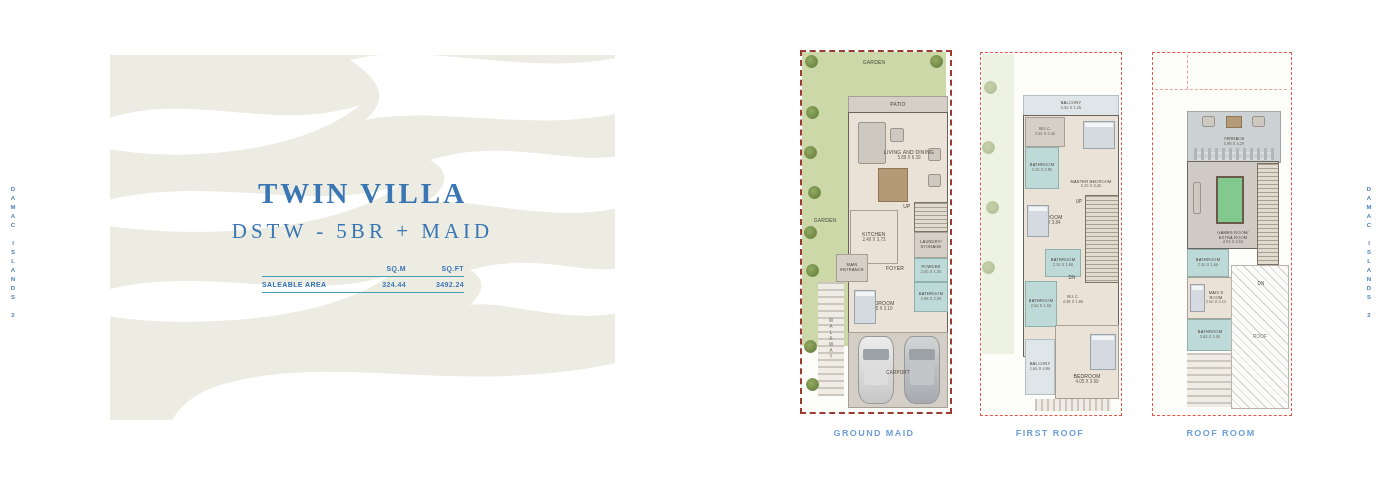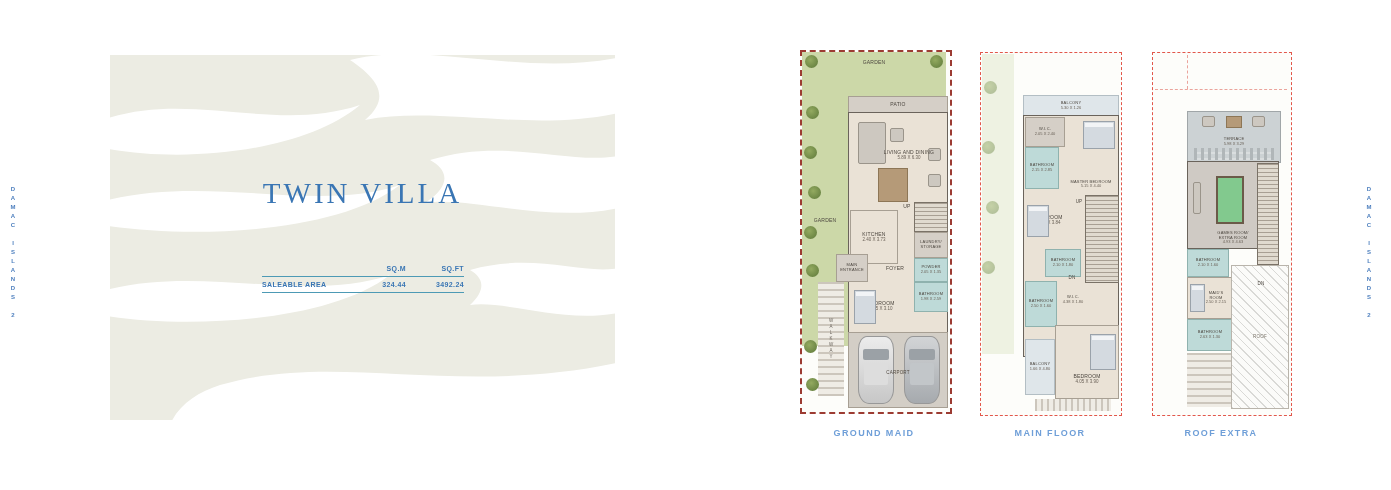--- a/index.html
+++ b/index.html
@@ -17,21 +17,21 @@
   .side-text.right{left:1366px;}
 
   
   .panel{
     position:absolute;left:110px;top:55px;width:505px;height:365px;
     background:#ecece3;overflow:hidden;
   }
   .panel svg{position:absolute;left:0;top:0;}
   .title-block{position:absolute;left:0;right:0;top:122px;text-align:center;color:#3a76b4;}
   .title{
-    font-family:"Liberation Serif", serif;font-size:29px;letter-spacing:3px;font-weight:normal;
+    font-family:"Liberation Serif", serif;font-size:29px;letter-spacing:3px;font-weight:bold;
   }
   .subtitle{
     font-family:"Liberation Serif", serif;font-size:21px;letter-spacing:4px;margin-top:9px;
   }
   .area-table{
     position:absolute;left:152px;top:206px;width:202px;color:#3a76b4;font-size:7px;font-weight:bold;letter-spacing:0.4px;
   }
   .area-table .tr{display:flex;align-items:center;height:15px;}
   .area-table .c-label{flex:1;text-align:left;}
   .area-table .c-sqm{width:52px;text-align:right;}
@@ -99,20 +99,21 @@
       <path d="M240,5 C320,-15 420,25 520,0 L520,55 C430,80 330,50 255,65 C285,40 262,20 240,5 Z"></path>
       <path d="M-20,150 C90,115 200,160 290,130 C225,180 70,185 -20,168 Z"></path>
       <path d="M320,105 C400,80 470,115 520,98 L520,150 C445,172 360,140 315,148 C345,128 335,113 320,105 Z"></path>
       <path d="M-20,240 C80,205 190,250 280,220 C215,270 60,275 -20,258 Z"></path>
       <path d="M360,215 C430,195 480,225 520,210 L520,255 C460,272 400,245 360,250 C378,233 372,222 360,215 Z"></path>
       <path d="M110,330 C230,295 350,345 520,305 L520,370 L60,370 C68,350 88,337 110,330 Z"></path>
     </g>
   </svg>
   <div class="title-block">
     <div class="title">TWIN VILLA</div>
+    <div class="subtitle">DSTW - 5BR + MAID</div>
   </div>
   <div class="area-table">
     <div class="tr">
       <div class="c-label"></div>
       <div class="c-sqm">SQ.M</div>
       <div class="c-sqft">SQ.FT</div>
     </div>
     <div class="line"></div>
     <div class="tr">
       <div class="c-label">SALEABLE AREA</div>
@@ -252,21 +253,21 @@
     <span class="lbl" style="font-size:4px;">BALCONY</span>
     <span class="dim" style="font-size:4px;">1.66 X 4.80</span>
   </div>
   <div class="room beige-noline" style="left:74px;top:272px;width:62px;height:72px;border:0.5px solid #a79f93;">
     <div class="furn bed" style="left:34px;top:8px;width:24px;height:34px;"></div>
     <span class="lbl" style="margin-top:34px;">BEDROOM</span>
     <span class="dim">4.05 X 3.90</span>
   </div>
   <div class="room hatch-h" style="left:54px;top:346px;width:76px;height:12px;"></div>
 </div>
-<div class="floor-caption" style="left:980px;width:140px;">MAIN FLOOR</div>
+<div class="floor-caption" style="left:980px;width:140px;">FIRST ROOF</div>
 
 <div class="plan roof">
   <div class="red-dash-line" style="left:2px;top:36px;width:132px;"></div>
   <div class="red-dash-line" style="left:34px;top:2px;width:0;height:34px;border-top:none;border-left:1px dashed #eba49c;"></div>
 
   <div class="room" style="left:34px;top:58px;width:92px;height:50px;background:#ccd2d4;border:0.5px solid #a0a6a8;">
     <div class="furn sofa" style="left:14px;top:4px;width:11px;height:9px;"></div>
     <div class="furn table-wood" style="left:38px;top:4px;width:14px;height:10px;"></div>
     <div class="furn sofa" style="left:64px;top:4px;width:11px;height:9px;"></div>
     <span class="lbl" style="font-size:4px;margin-top:10px;">TERRACE</span>
@@ -295,13 +296,13 @@
   </div>
   <div class="room teal" style="left:34px;top:266px;width:44px;height:30px;">
     <span class="lbl" style="font-size:4px;">BATHROOM</span>
     <span class="dim" style="font-size:4px;">2.63 X 1.30</span>
   </div>
   <div class="room hatch-d" style="left:78px;top:212px;width:56px;height:142px;">
     <span class="lbl" style="font-size:4.5px;color:#7c756b;">ROOF</span>
   </div>
   <div class="room hatch-v" style="left:34px;top:300px;width:44px;height:54px;"></div>
 </div>
-<div class="floor-caption" style="left:1152px;width:138px;">ROOF EXTRA</div>
+<div class="floor-caption" style="left:1152px;width:138px;">ROOF ROOM</div>
 
 </body></html>

